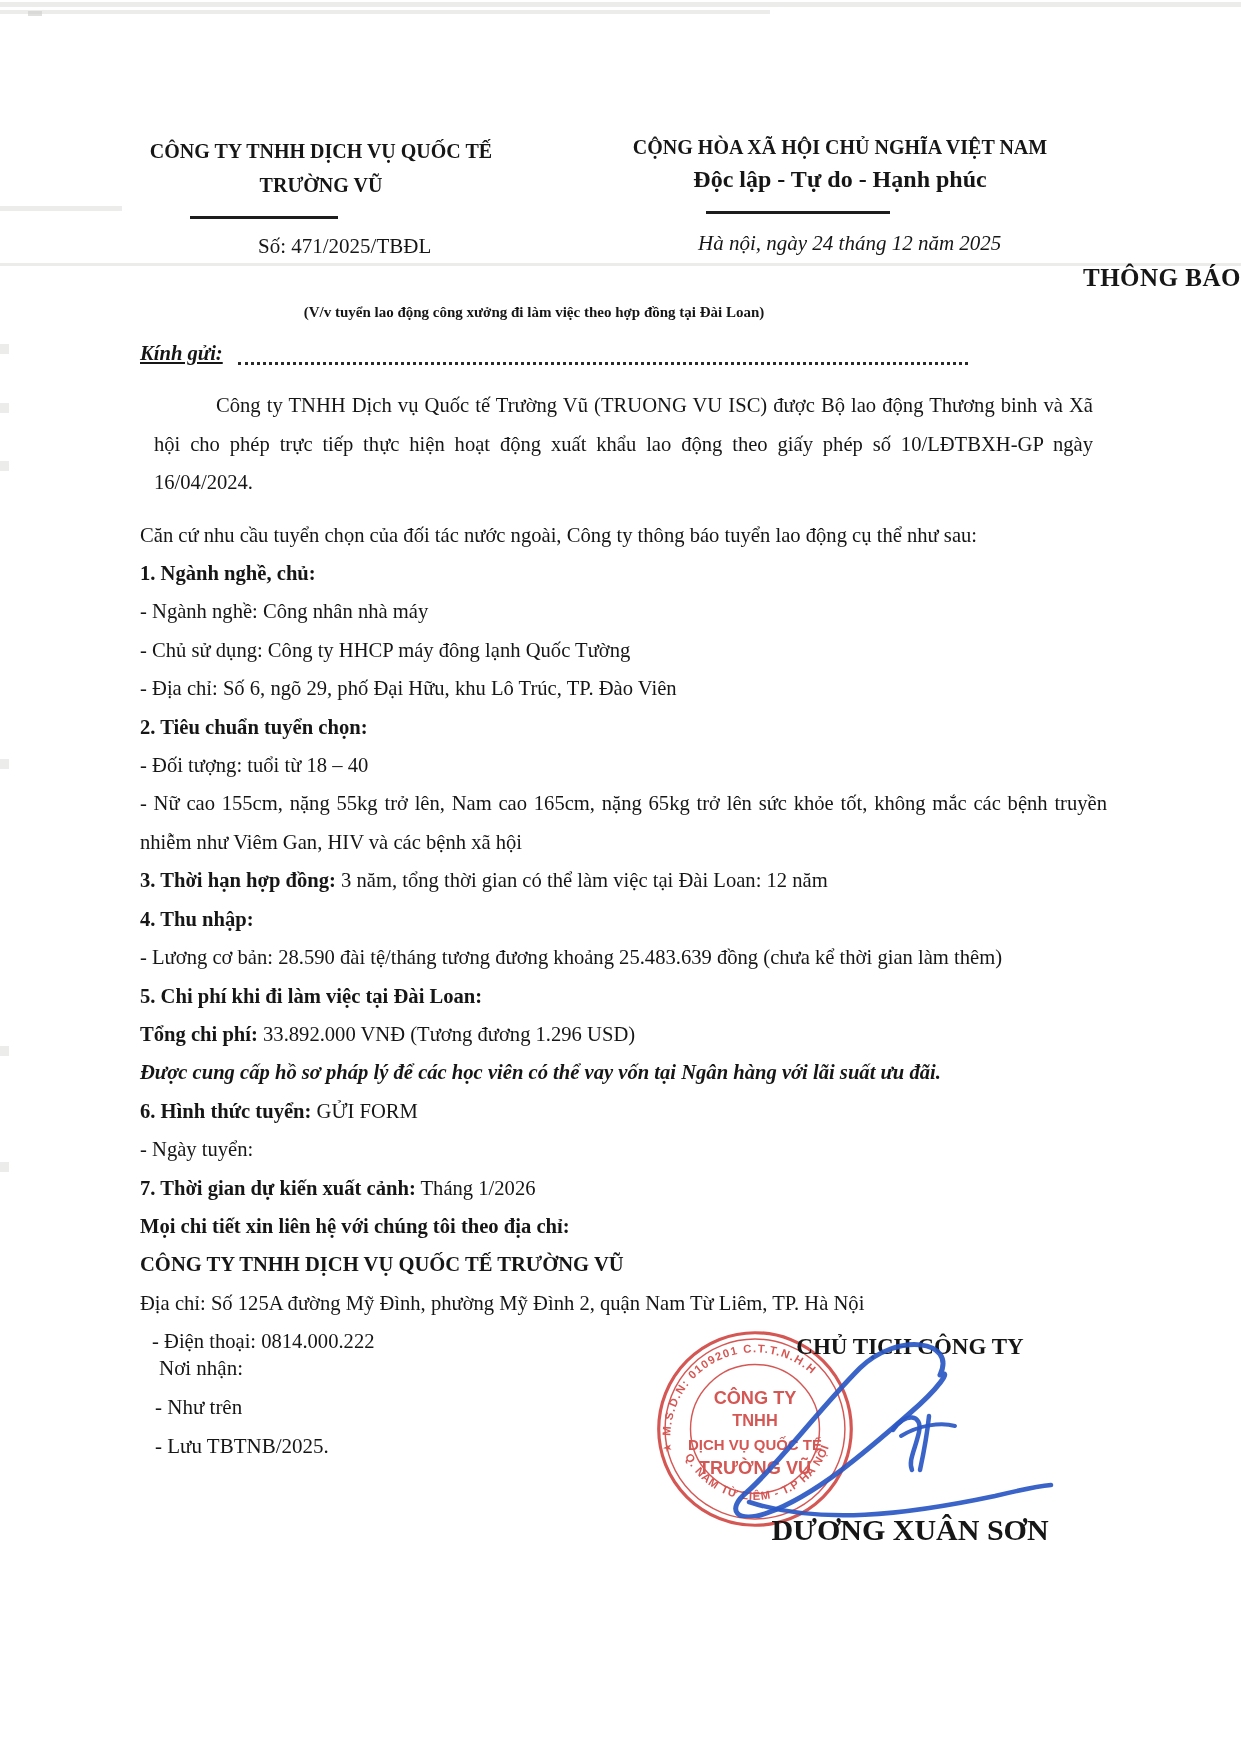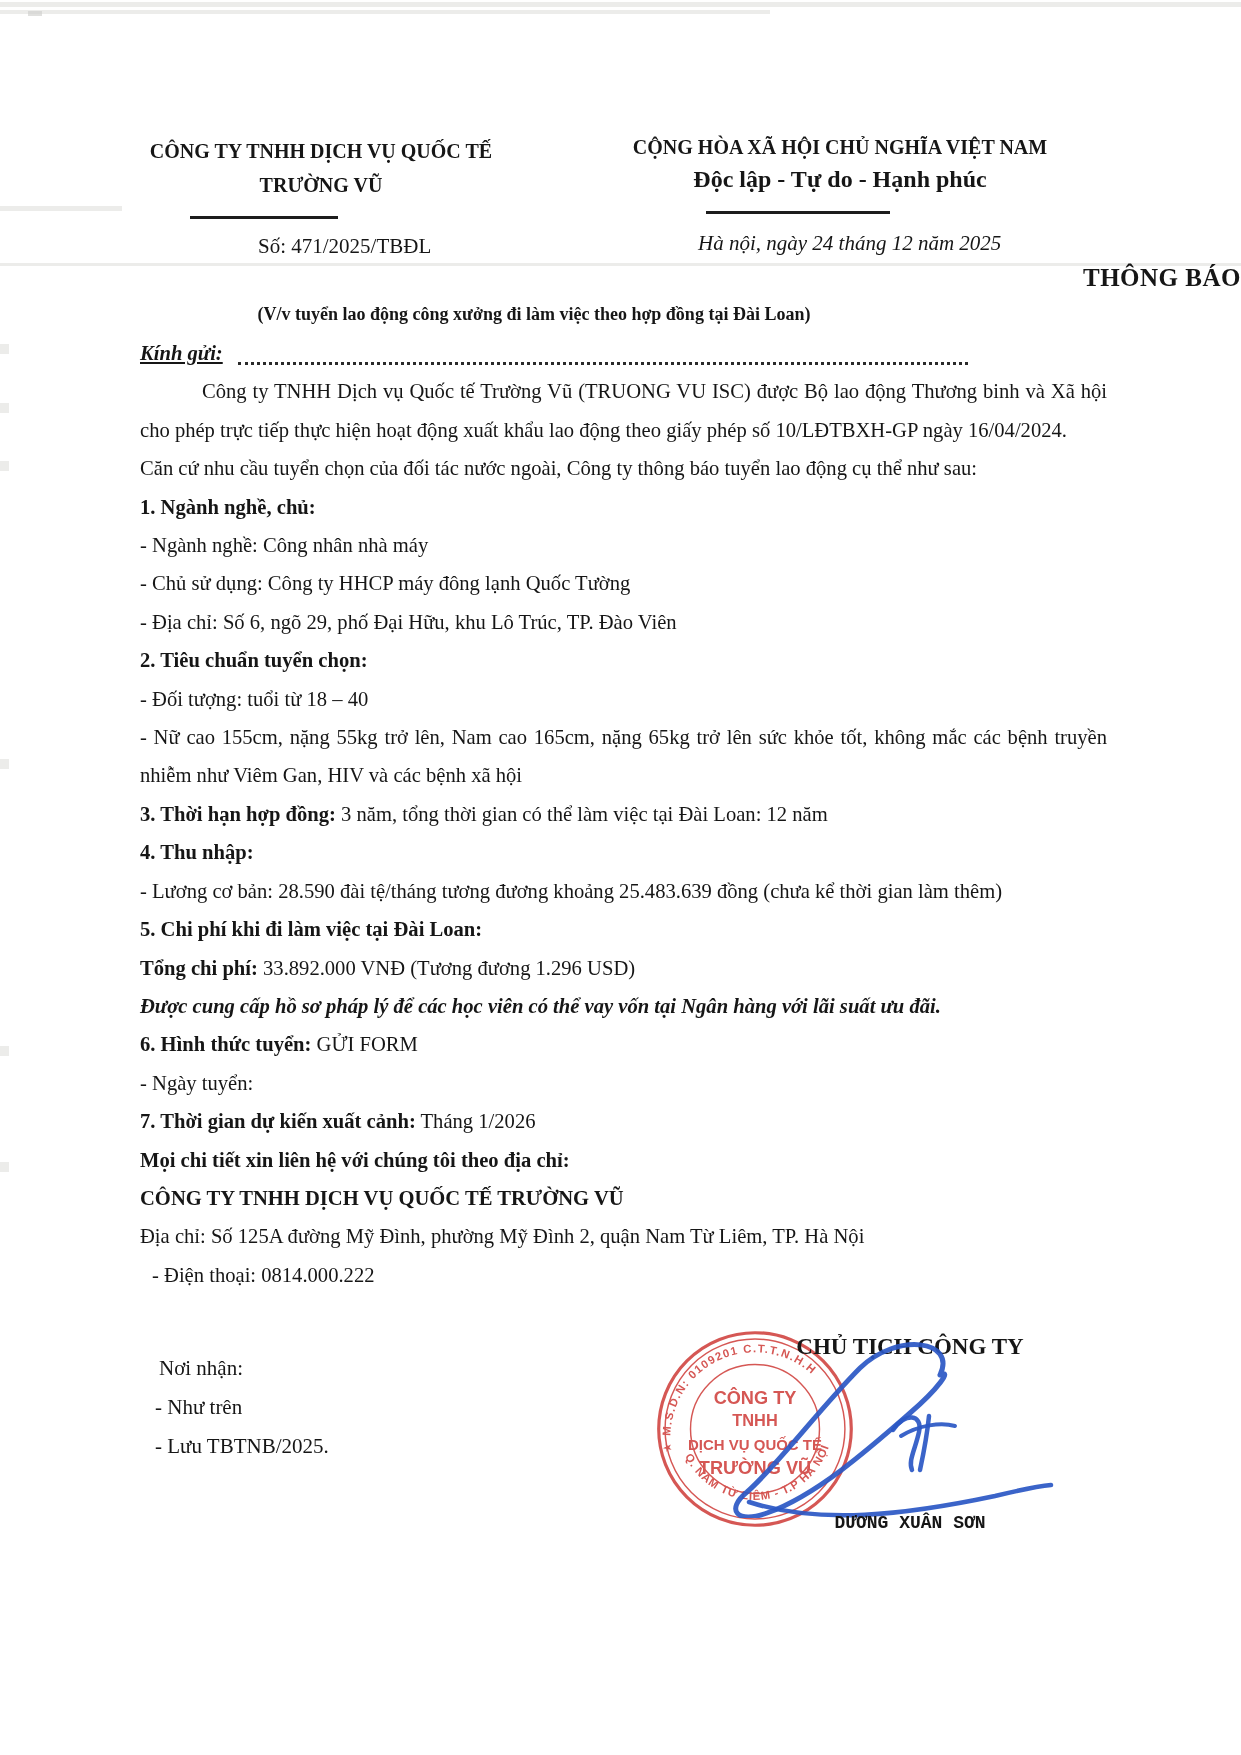--- a/index.html
+++ b/index.html
@@ -18,36 +18,36 @@
   .hdr-left{position:absolute;left:140px;top:134px;width:362px;text-align:center;font-weight:bold;font-size:20px;line-height:34px;}
   .hdr-right{position:absolute;left:592px;top:131px;width:496px;text-align:center;font-weight:bold;}
   .hdr-right .l1{font-size:20px;line-height:32px;}
   .hdr-right .l2{font-size:24px;line-height:32px;}
   .rule{position:absolute;height:3px;background:#1d1d1d;}
   .rule-left{left:190px;top:216px;width:148px;}
   .rule-right{left:706px;top:211px;width:184px;}
   .doc-number{position:absolute;left:258px;top:234px;font-size:21px;}
   .date-line{position:absolute;left:698px;top:231px;font-size:21px;font-style:italic;}
   .title{position:absolute;left:0;top:264px;width:1241px;text-align:right;font-weight:bold;font-size:25px;letter-spacing:.5px;}
-  .subtitle{position:absolute;left:0;top:304px;width:1068px;text-align:center;font-weight:bold;font-size:18px;}
+  .subtitle{position:absolute;left:0;top:304px;width:1068px;text-align:center;font-weight:bold;font-size:15px;}
   
   .content{position:absolute;left:140px;top:334px;width:967px;font-size:20.6px;line-height:38.4px;text-align:justify;}
   .salutation-row{display:flex;width:828px;align-items:flex-end;gap:13px;}
   .salutation-label{font-weight:bold;font-style:italic;text-decoration:underline;white-space:nowrap;}
   .dotted-leader{flex:1;border-bottom:3px dotted #2a2a2a;margin-bottom:7px;margin-left:2px;}
-  .intro{margin:0;text-indent:62px;}
+  .intro{margin:14px;text-indent:62px;}
   .basis{margin:0;}
   .line b{font-weight:bold;}
   .line.bi{font-weight:bold;font-style:italic;}
   .line.pad{padding-left:12px;}
   
   .recipients{position:absolute;left:155px;top:1349px;font-size:21px;line-height:39px;}
   .recipients .lbl{padding-left:4px;}
   .signer-title{position:absolute;left:742px;top:1334px;width:336px;text-align:center;font-weight:bold;font-size:23px;z-index:2;}
-  .signer-name{position:absolute;left:742px;top:1513px;width:336px;text-align:center;font-weight:bold;font-size:18px;z-index:4;font-family:Liberation Mono, monospace;}
+  .signer-name{position:absolute;left:742px;top:1513px;width:336px;text-align:center;font-weight:bold;font-size:30px;z-index:4;}
   .stamp{position:absolute;left:646px;top:1320px;z-index:1;opacity:.88;}
   .stamp text{font-family:"Liberation Sans","DejaVu Sans",sans-serif;fill:var(--stamp-color,#d24a47);}
   .stamp circle{stroke:var(--stamp-color,#d24a47);fill:none;}
   .signature{position:absolute;left:695px;top:1318px;z-index:3;}
   .signature path{stroke:var(--sig-color,#2a57c4);fill:none;stroke-linecap:round;stroke-linejoin:round;opacity:.92;}
 </style>
 </head>
 <body>
 
 <div class="page">

